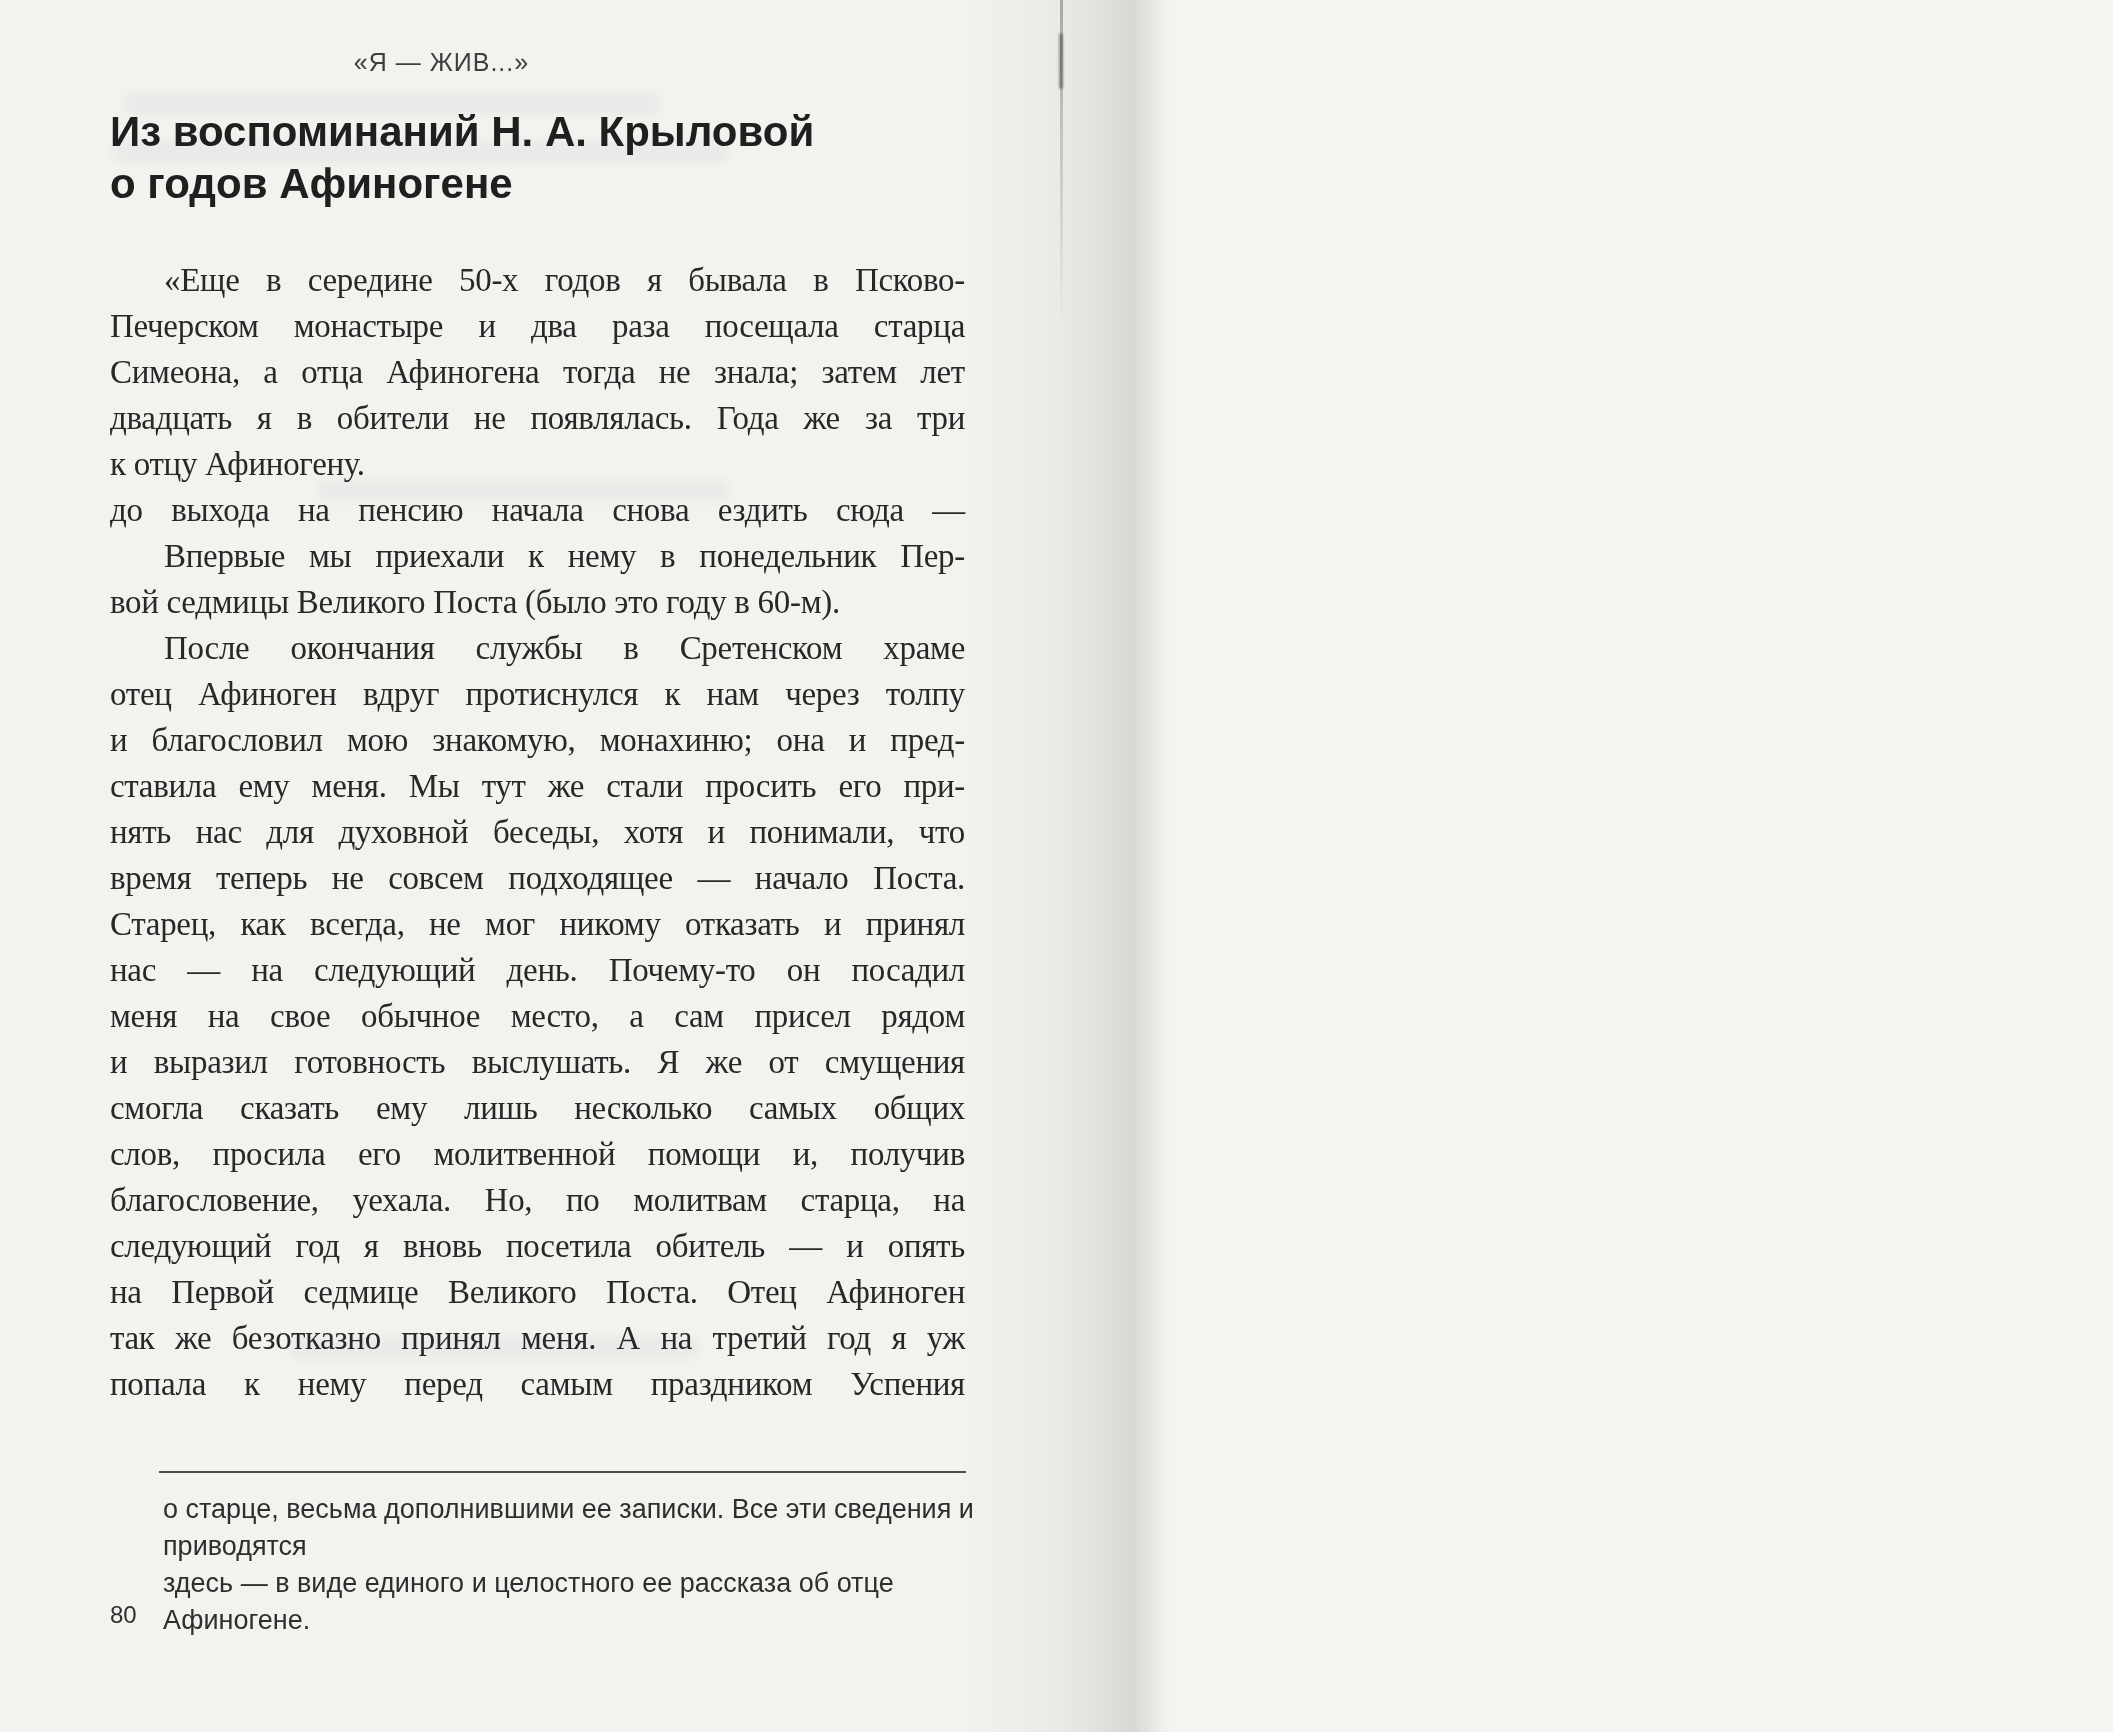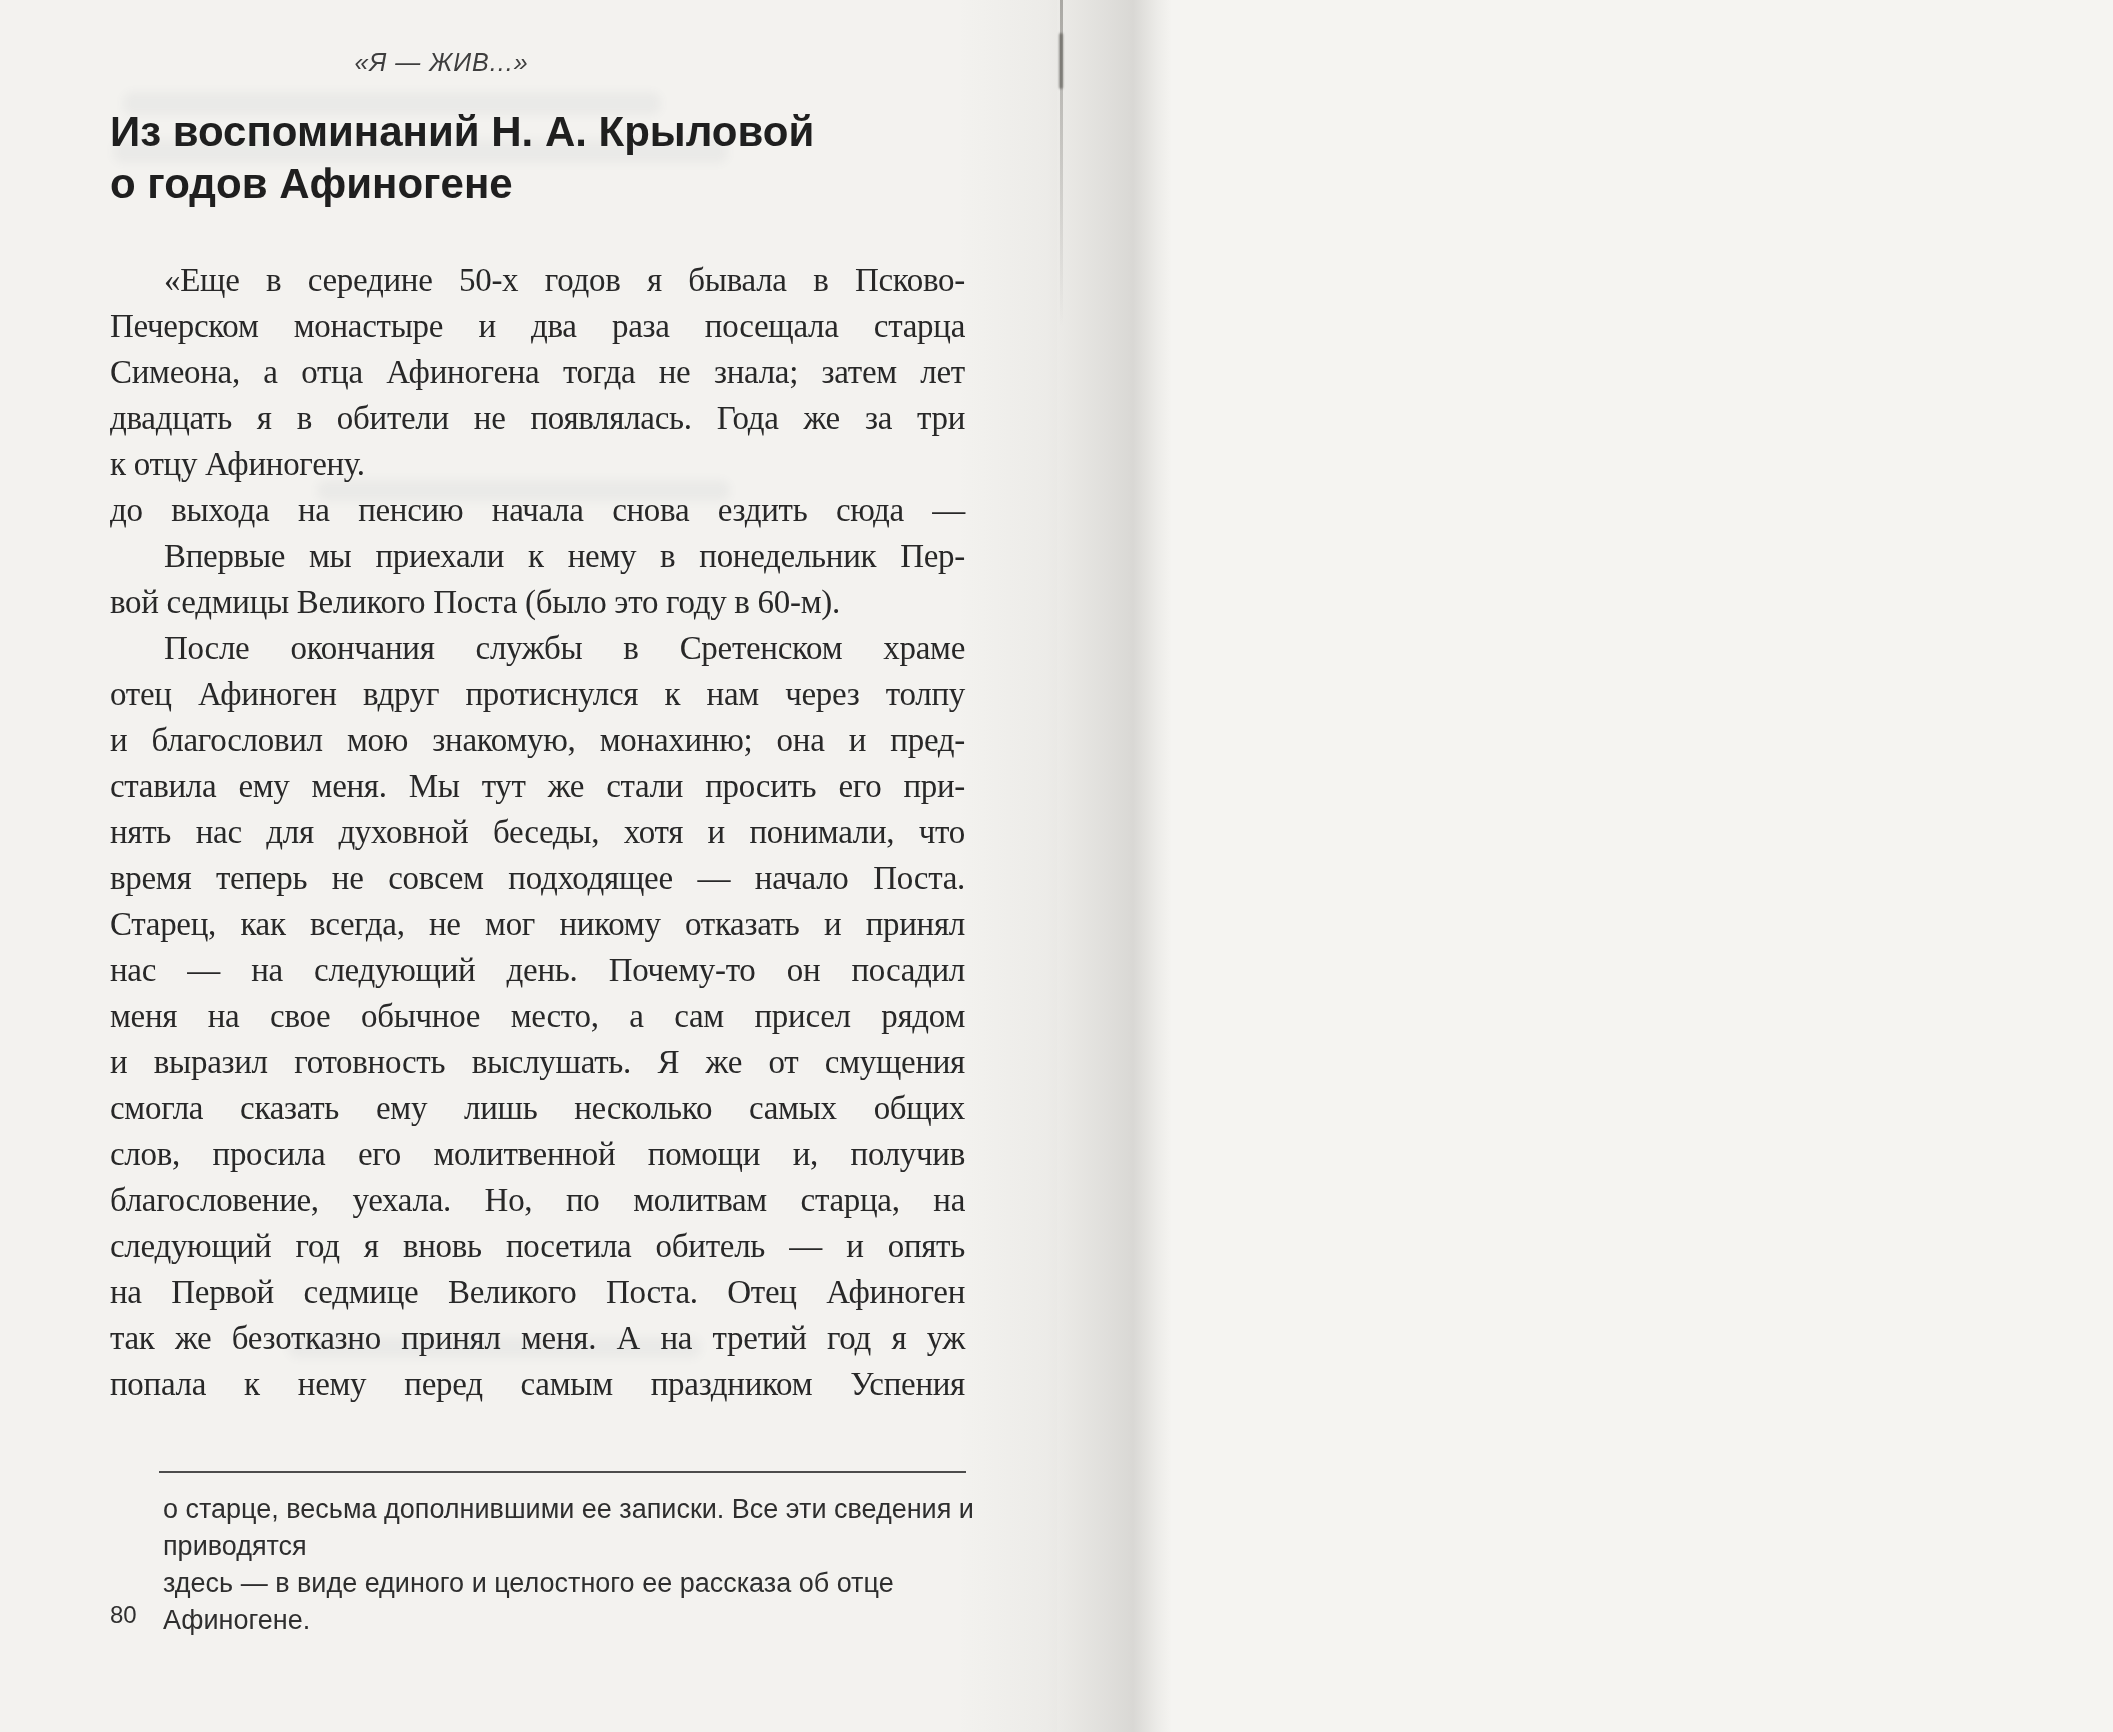--- a/index.html
+++ b/index.html
@@ -50,21 +50,20 @@
   .g2 { top: 140px; left: 113px; width: 615px; height: 23px; }
   .g3 { top: 480px; left: 317px; width: 413px; height: 21px; }
   .g4 { top: 1337px; left: 288px; width: 413px; height: 21px; }
 
   
   .runhead {
     position: absolute;
     font-family: "Liberation Sans", sans-serif;
     color: #3e3e3e;
     z-index: 3;
-    font-style: italic;
   }
   .rh-left  { top: 48px; left: 110px; width: 663px; text-align: center; font-size: 25px; letter-spacing: 1px; }
 
   
   .title {
     position: absolute; top: 106px; left: 110px; width: 860px;
     text-align: left; z-index: 3;
     font-family: "Liberation Sans", sans-serif;
     font-weight: bold; font-size: 42px; line-height: 52px;
     color: #1f1f1f; margin: 0;

